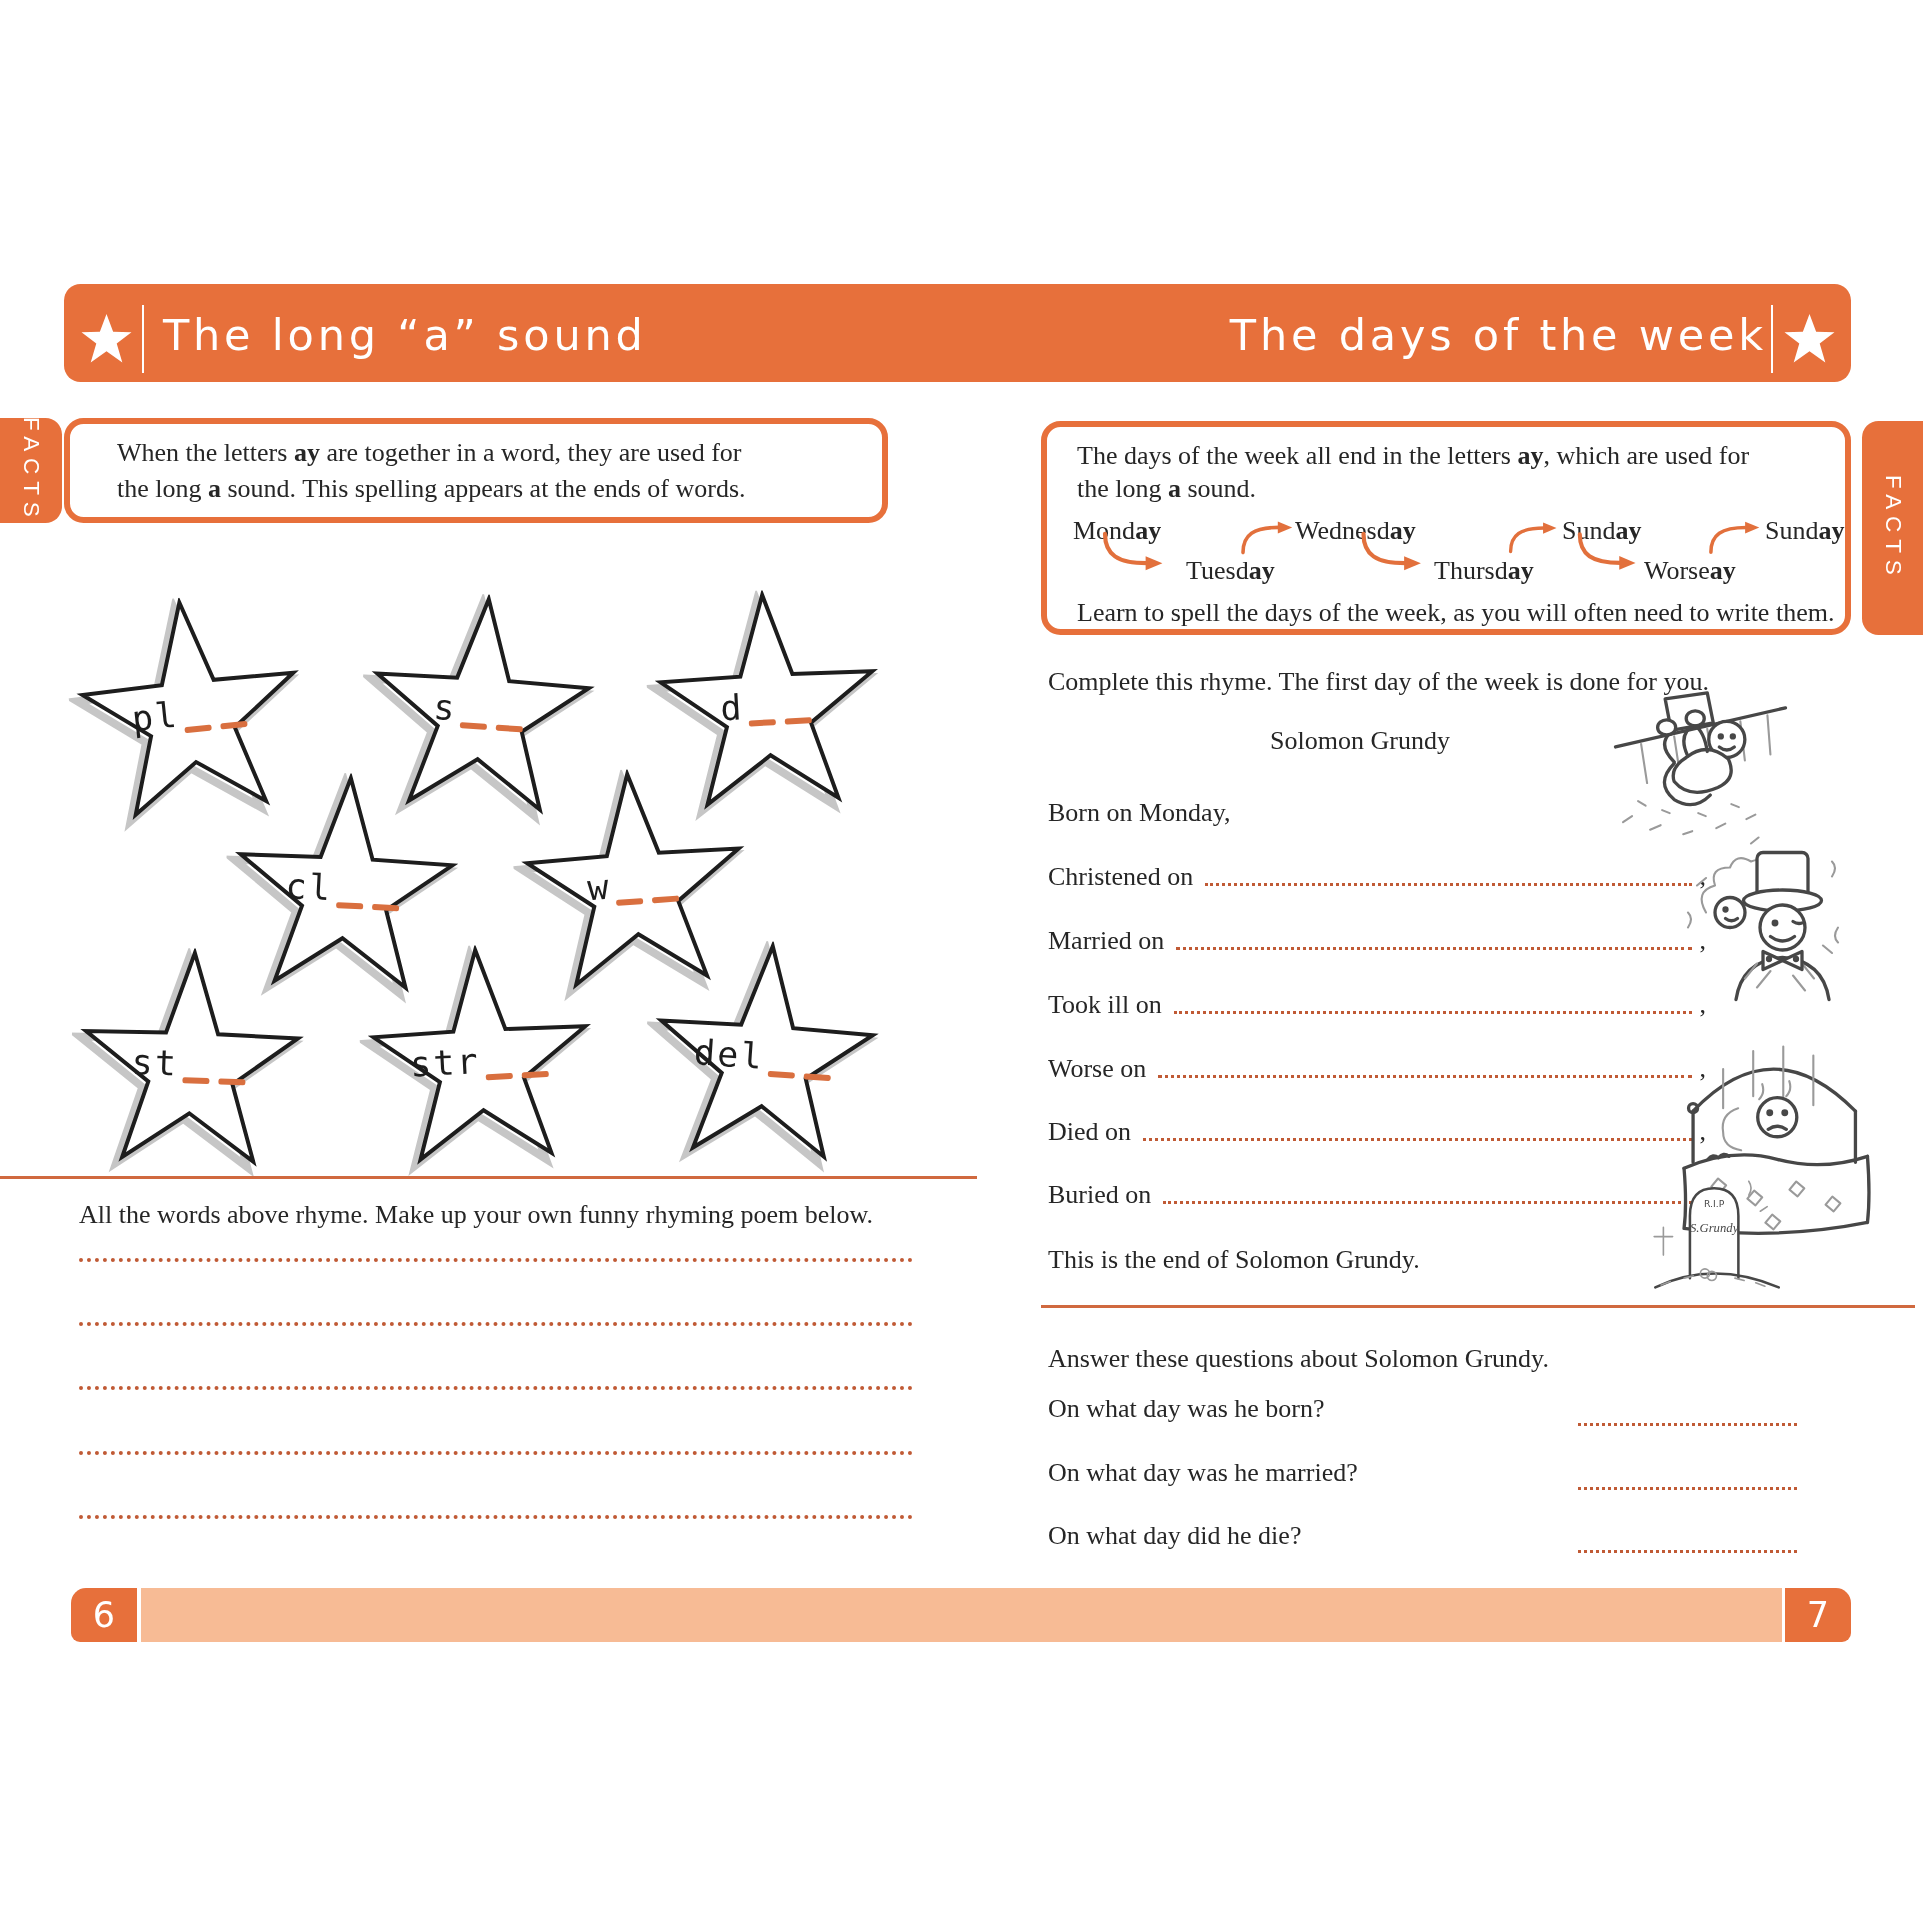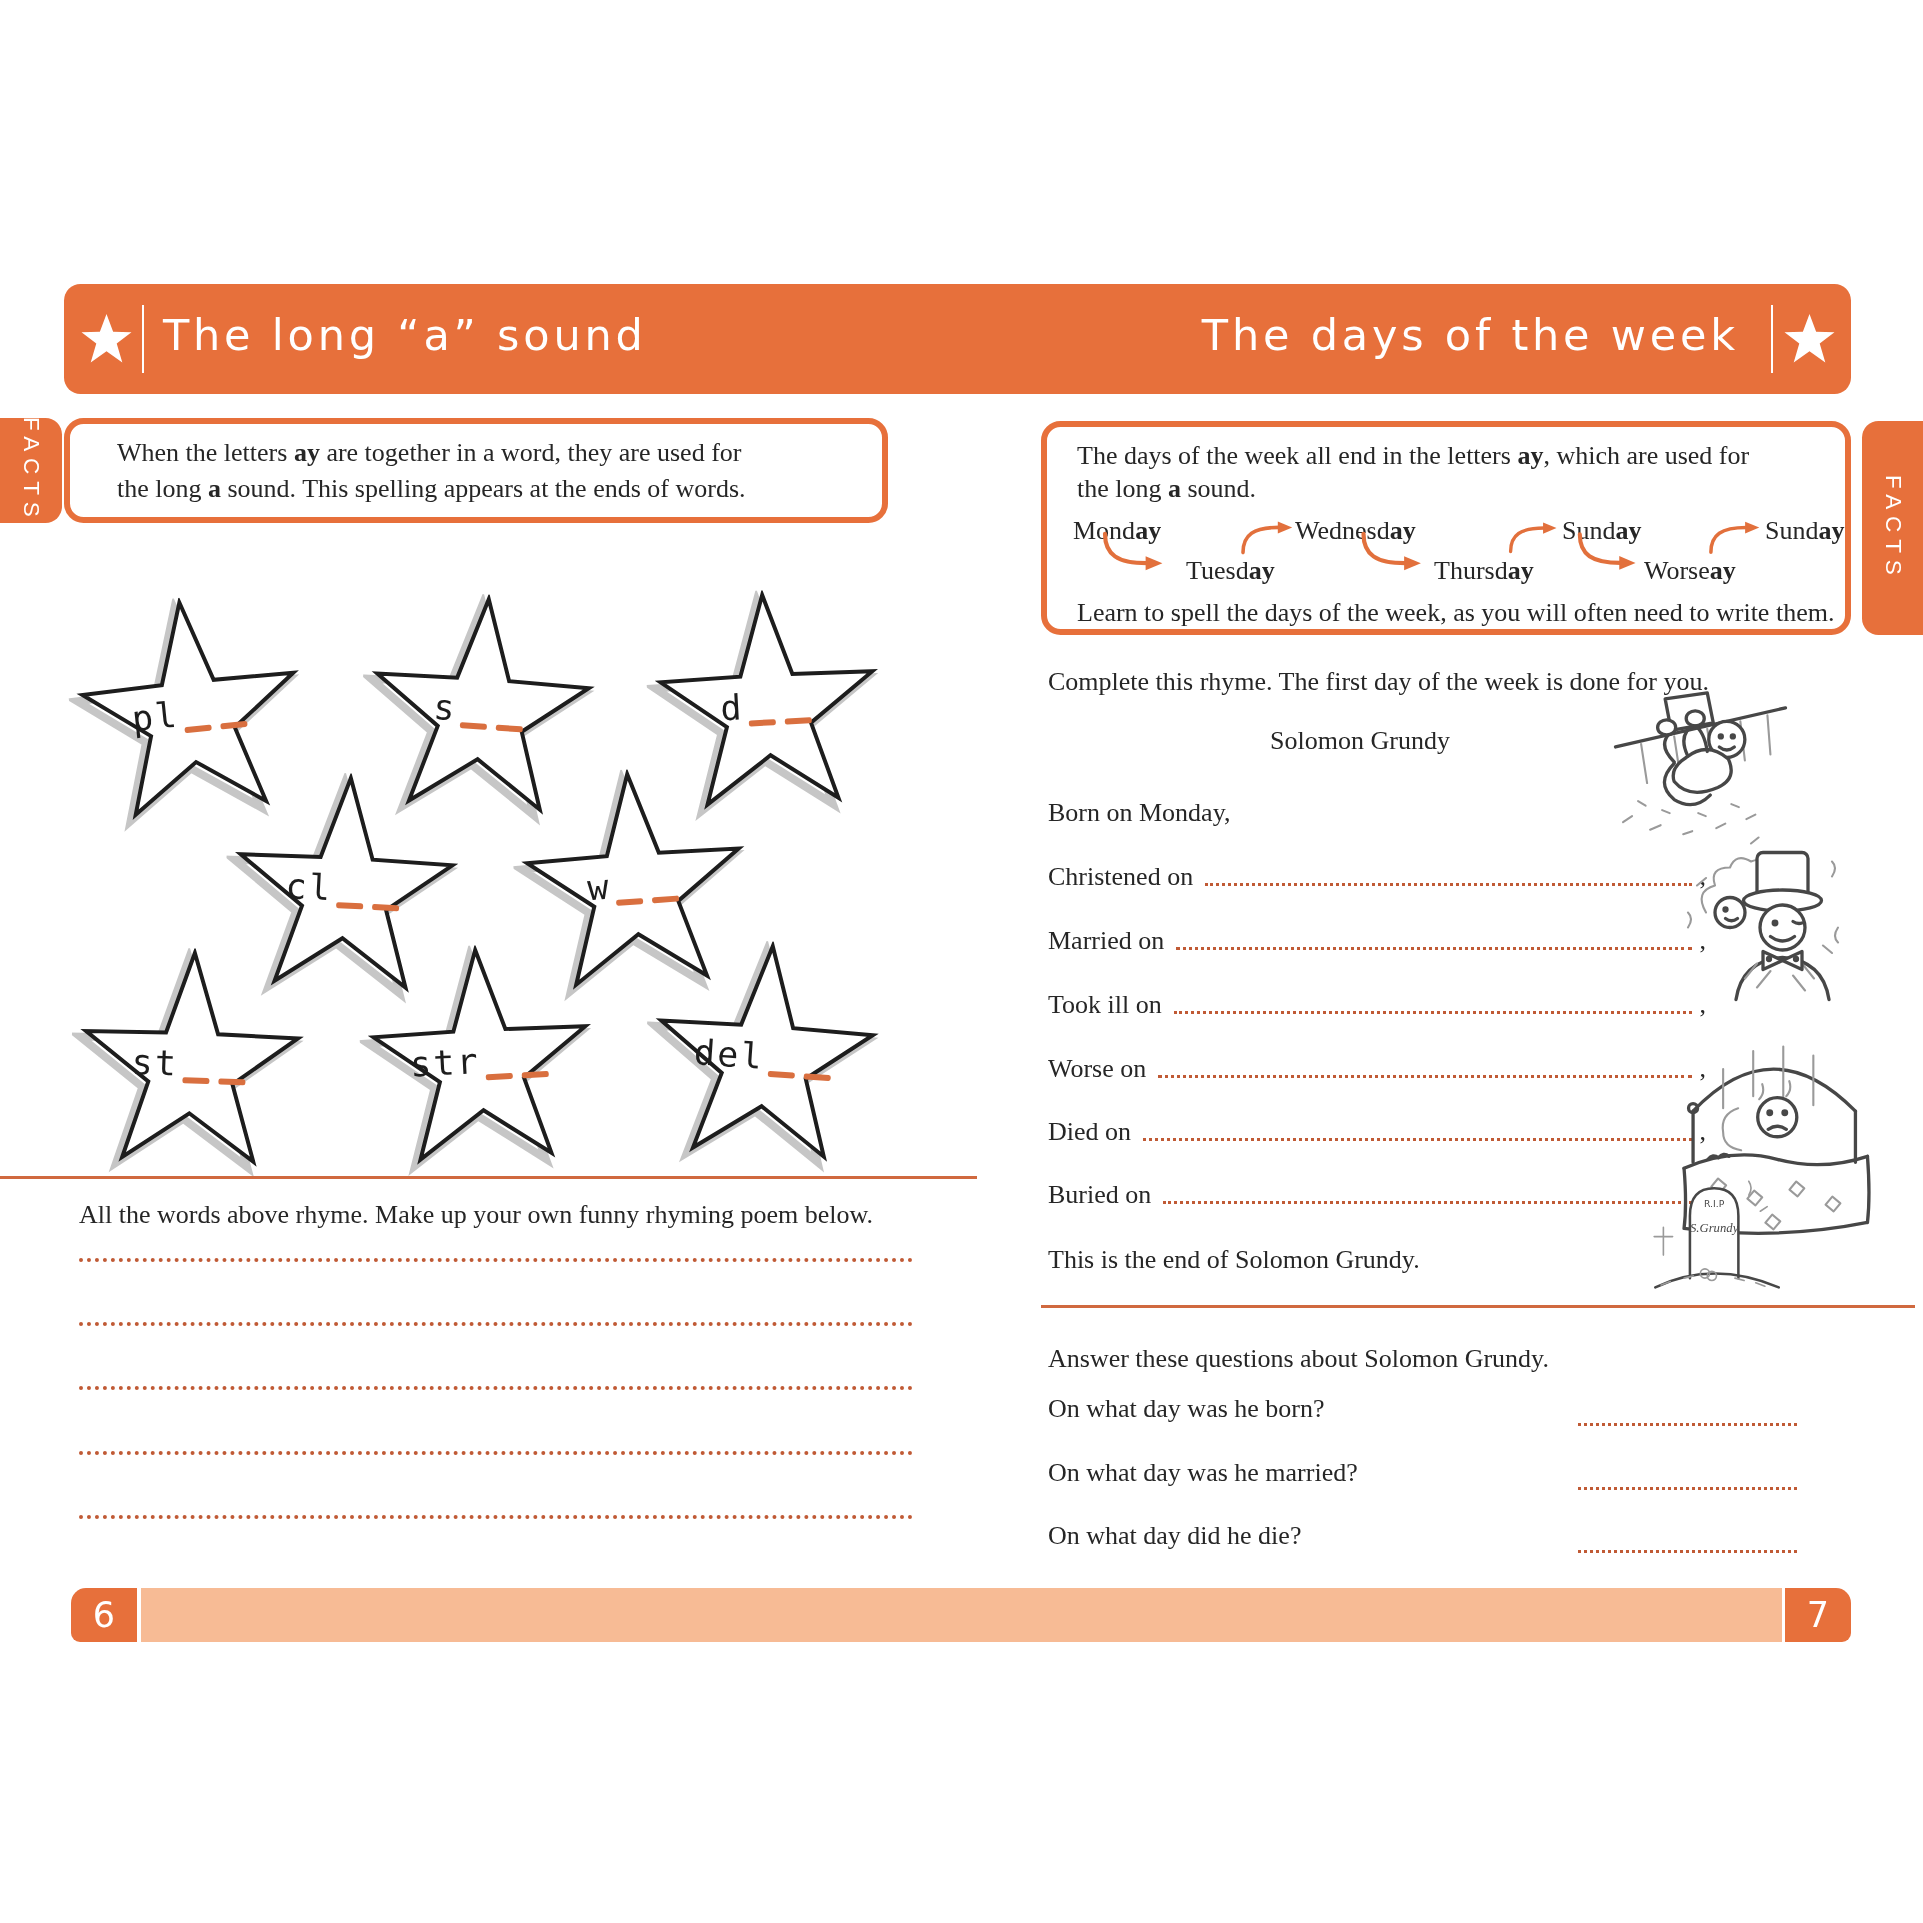--- a/index.html
+++ b/index.html
@@ -2,21 +2,21 @@
 <html style="font-size:12px"><head>
 <meta charset="utf-8">
 <style>
   html,body{margin:0;padding:0;background:#ffffff;}
   #page{position:relative;width:1924px;height:1924px;background:#ffffff;overflow:hidden;}
 
   .serif{font-family:"Liberation Serif",serif;font-size:26px;color:#262626;}
   .hand{font-family:"DejaVu Sans",sans-serif;}
 
   
-  .banner{position:absolute;left:64px;top:284px;width:1787px;height:110px;
+  .banner{position:absolute;left:64px;top:284px;width:1787px;height:98px;
           background:#E7703B;border-radius:16.5px;text-align:right;}
   .banner-star{position:absolute;top:30px;width:51px;height:51px;}
   .banner-star.left{left:16.5px;} .banner-star.right{right:16.5px;}
   .banner-rule{position:absolute;top:21px;width:2.3px;height:68px;background:#ffffff;}
   .banner-title{position:absolute;top:25.6px;color:#ffffff;font-size:43px;letter-spacing:3.8px;white-space:nowrap;}
 
   
   .facts-tab{position:absolute;background:#E7703B;display:flex;align-items:center;justify-content:center;}
   .facts-tab.left{left:0;top:418px;width:62px;height:105px;border-radius:0 16.5px 16.5px 0;}
   .facts-tab.right{left:1862px;top:421px;width:62px;height:214px;border-radius:16.5px 0 0 16.5px;}
@@ -76,21 +76,21 @@
       </symbol>
     </defs>
   </svg>
 
   <div class="banner">
     <svg class="banner-star left" viewBox="0 0 100 100">
       <path d="M50 0 L63 35 L99 36 L70 58 L81 95 L50 73 L19 95 L30 58 L1 36 L37 35 Z" fill="#ffffff"></path>
     </svg>
     <div class="banner-rule" style="left:78px"></div>
     <div class="banner-title hand" style="left:99px">The long “a” sound</div>
-    <div class="banner-title hand" style="right:112px">The days of the week</div>
+    <div class="banner-title hand" style="right:84px">The days of the week</div>
     <div class="banner-rule" style="right:78px"></div>
     <svg class="banner-star right" viewBox="0 0 100 100">
       <path d="M50 0 L63 35 L99 36 L70 58 L81 95 L50 73 L19 95 L30 58 L1 36 L37 35 Z" fill="#ffffff"></path>
     </svg>
   </div>
 
   <div class="facts-tab left">
     <span>FACTS</span>
   </div>
   <div class="facts-box leftbox">

